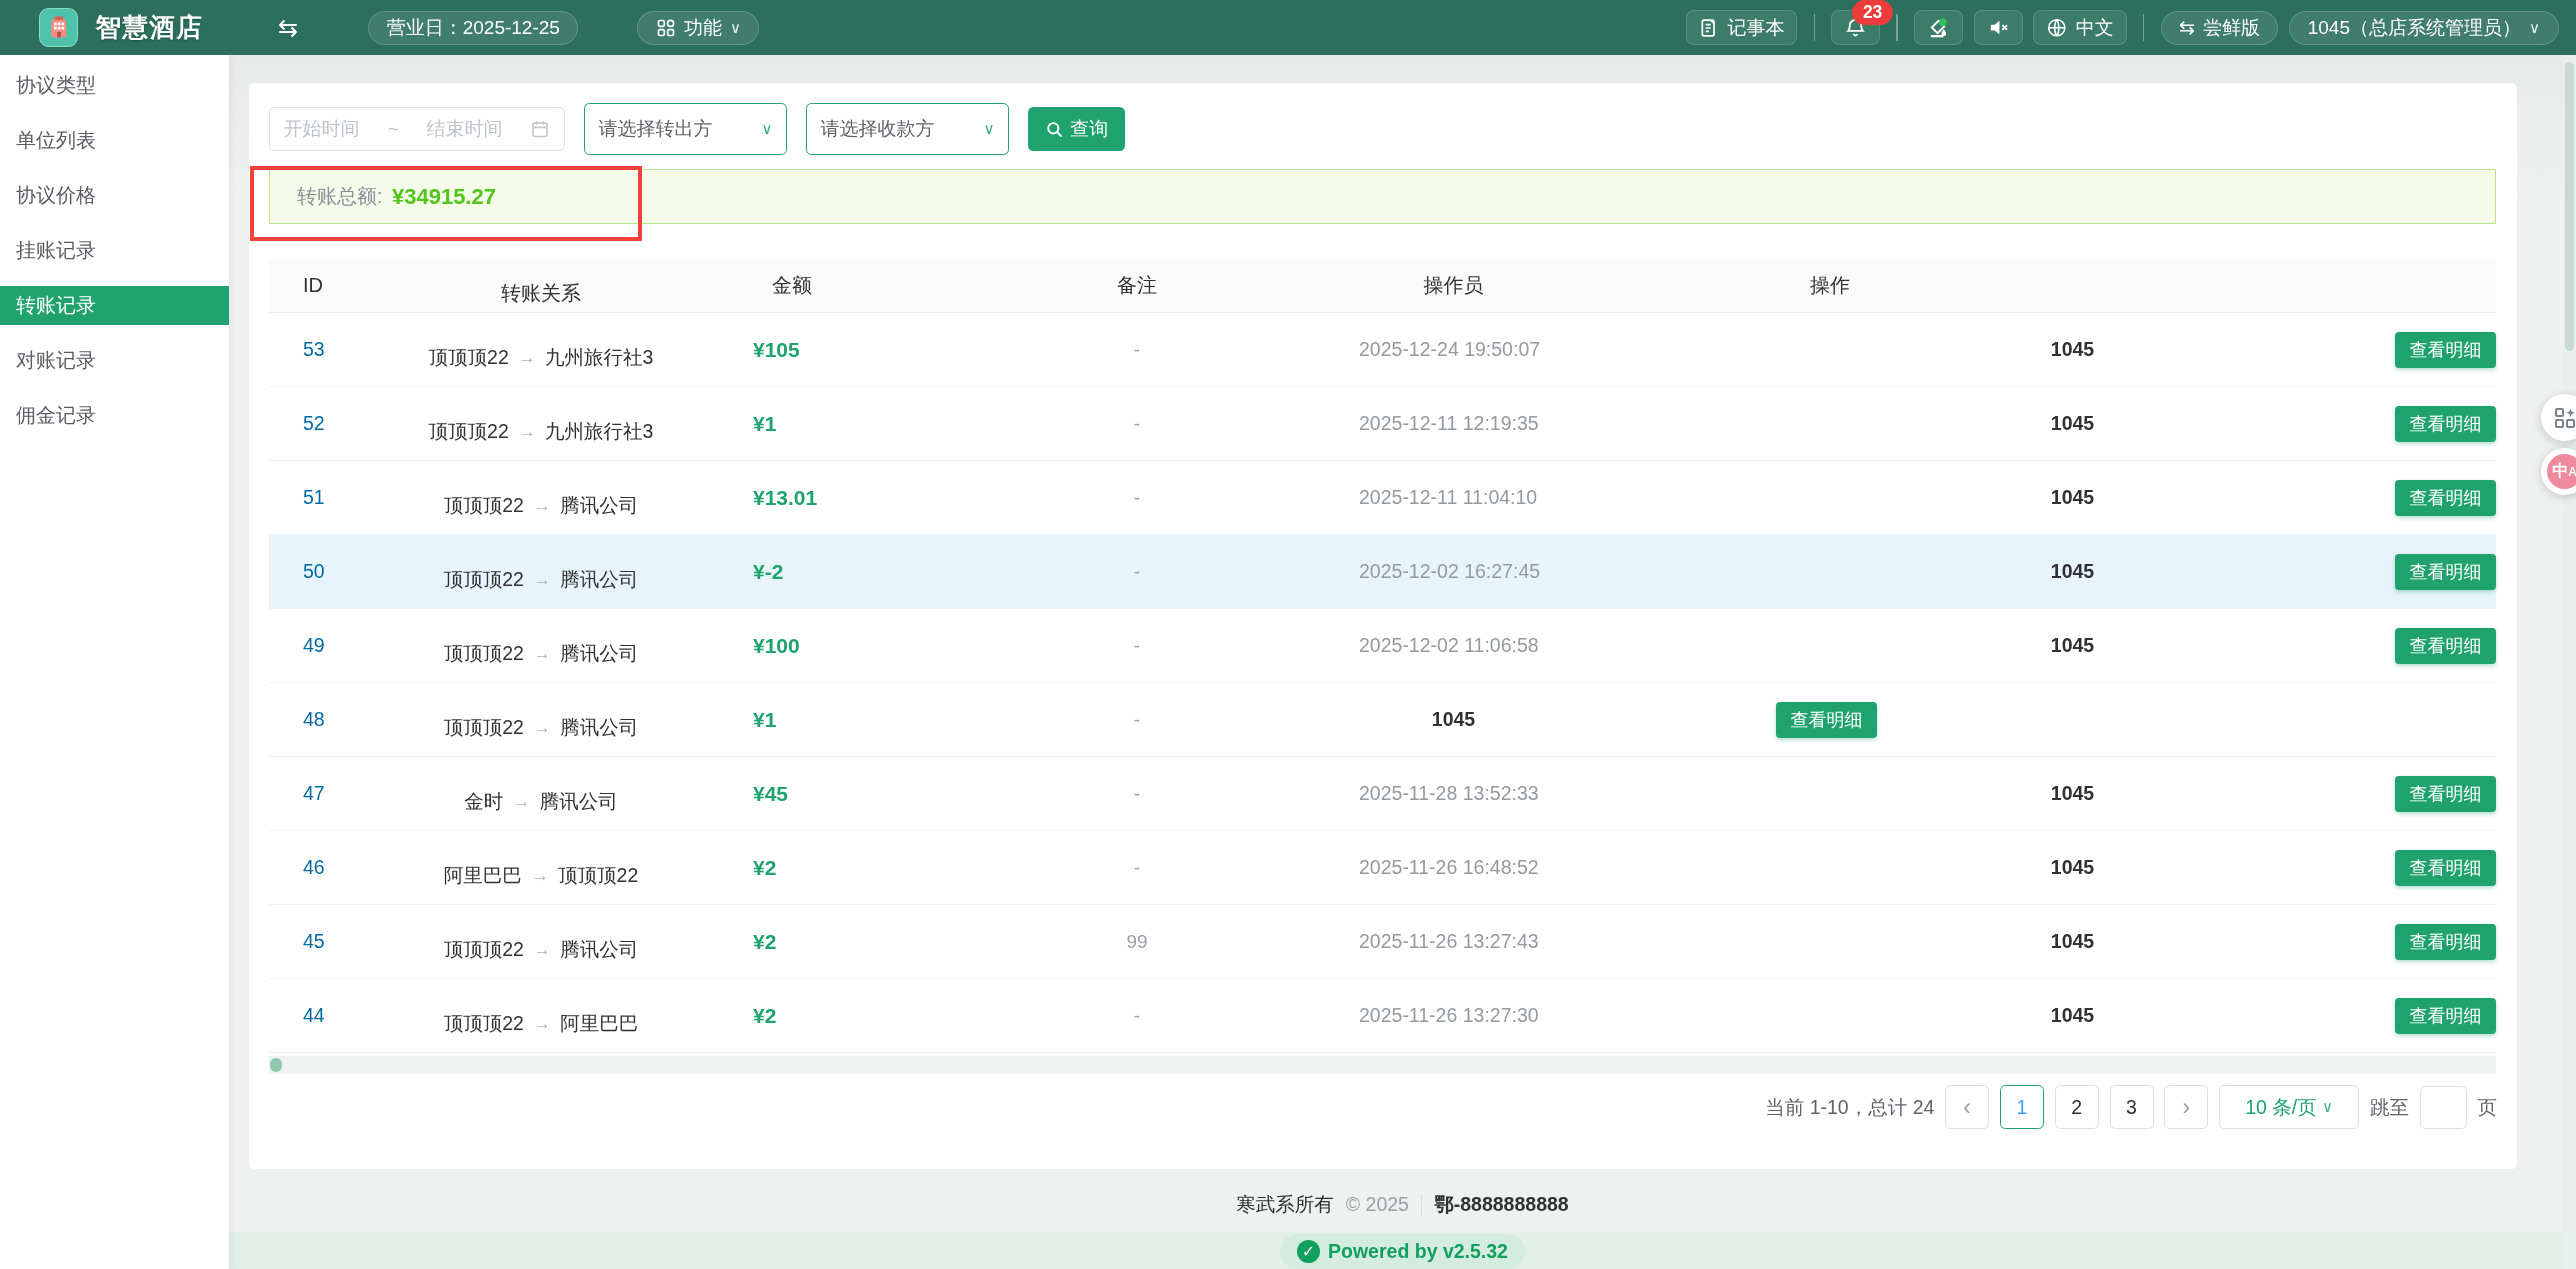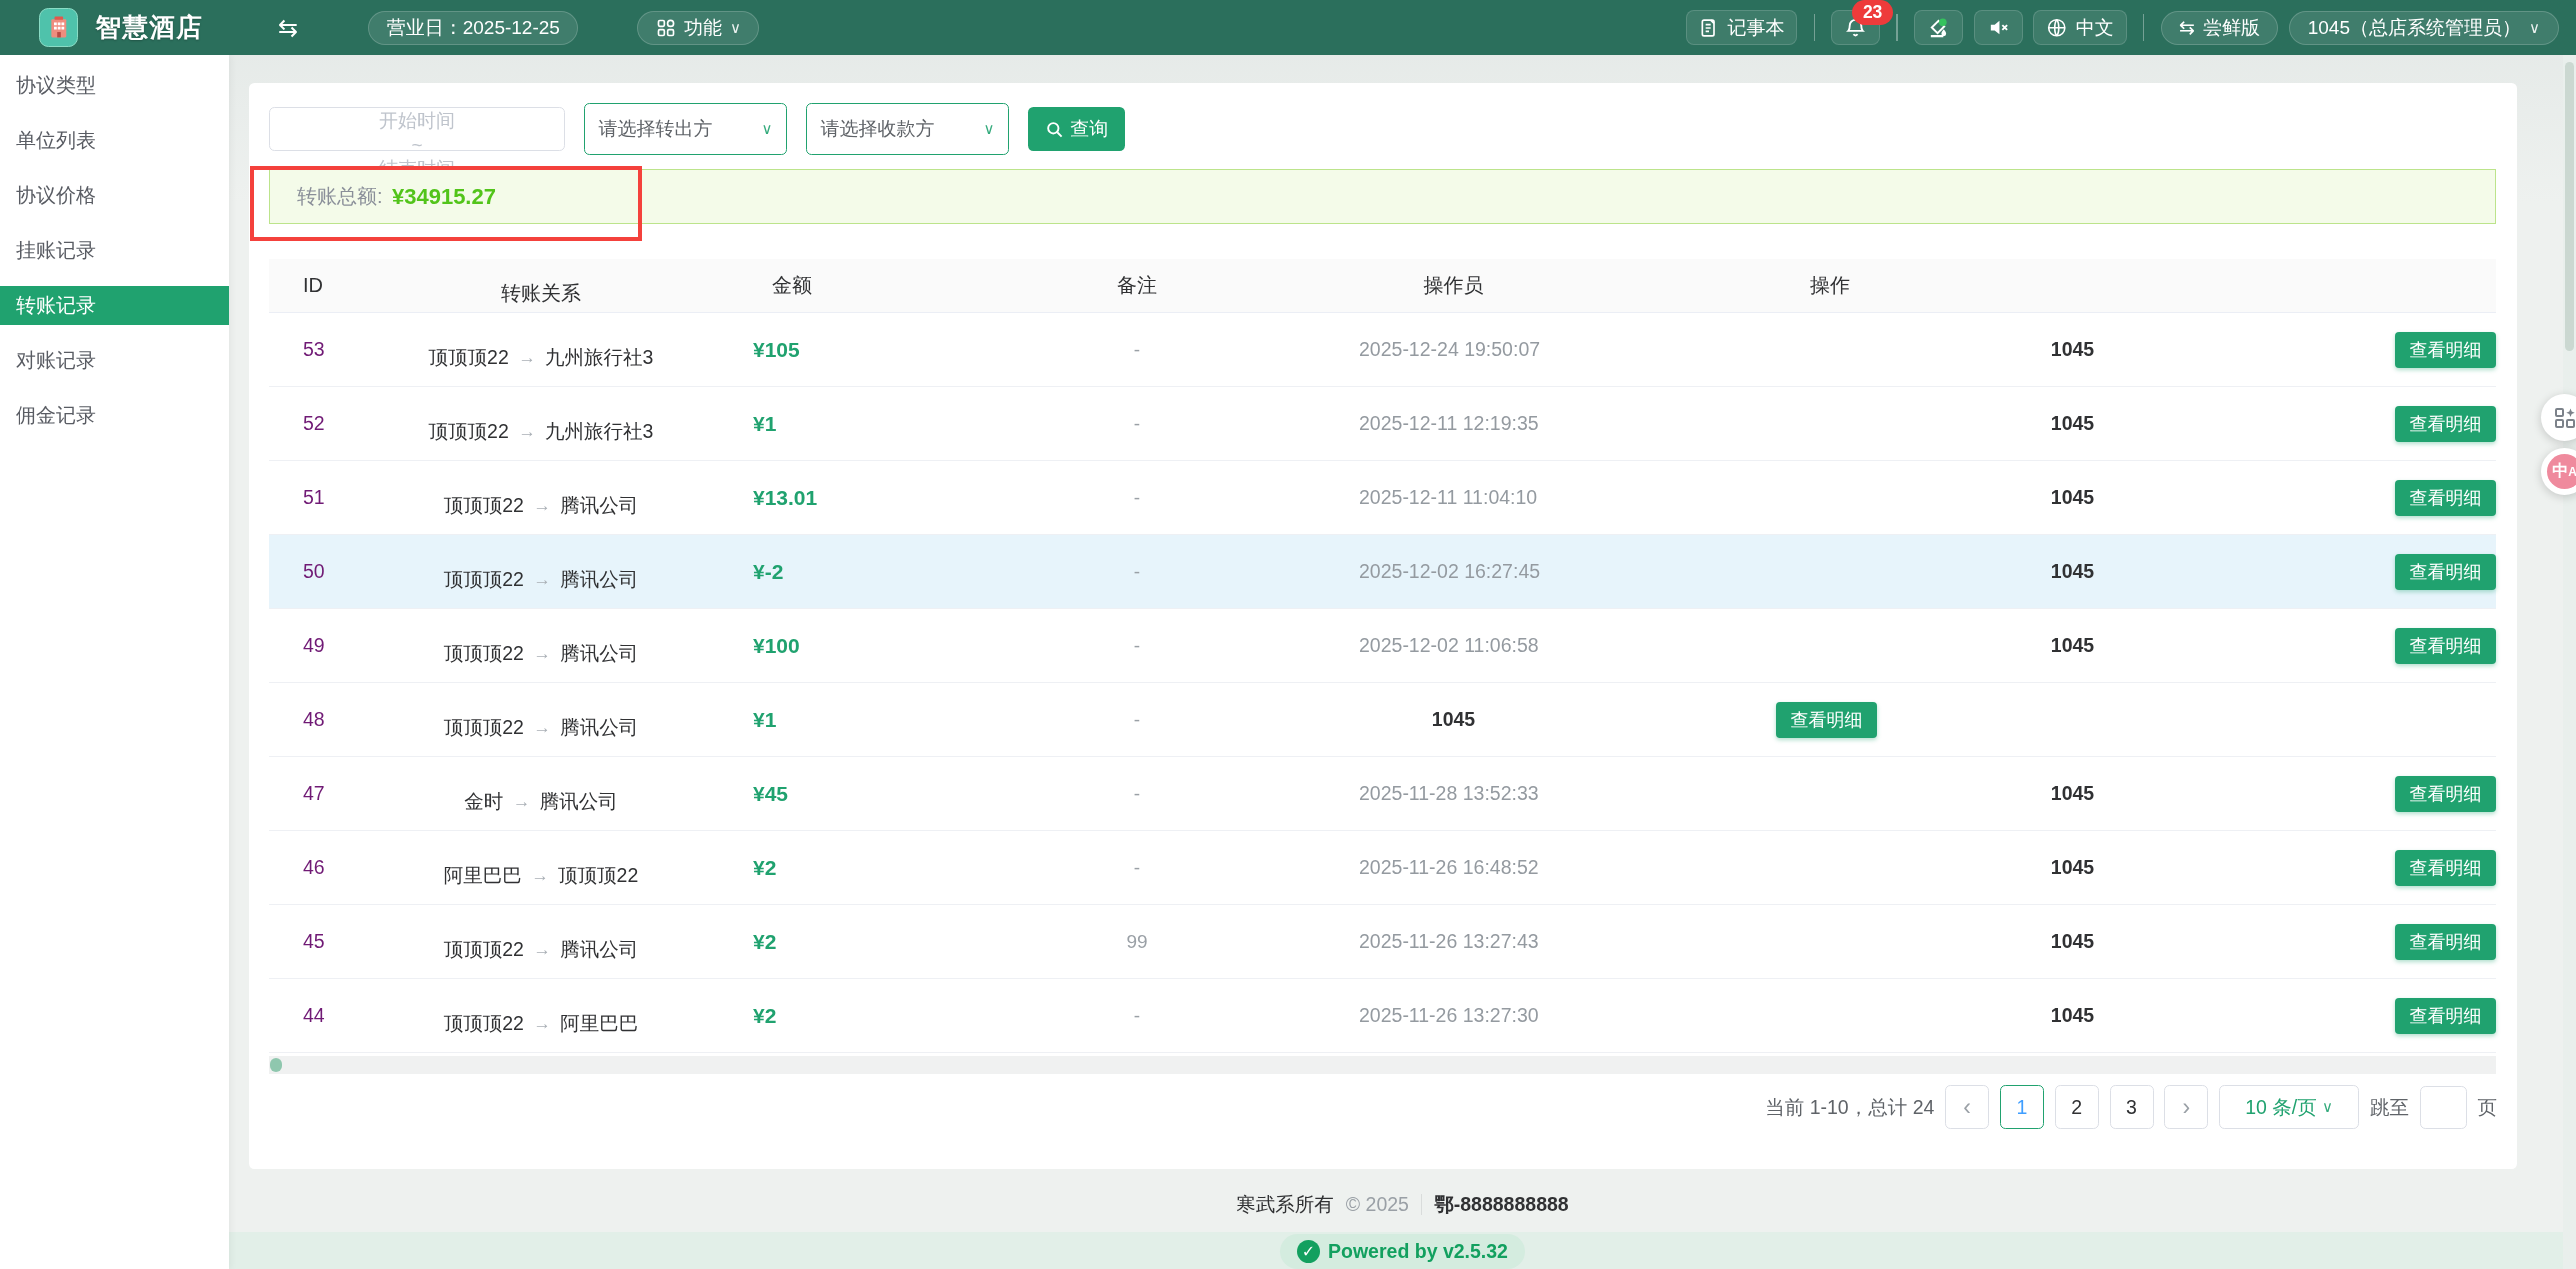--- a/index.html
+++ b/index.html
@@ -49,21 +49,21 @@
 
   
   .main{position:absolute;left:229px;top:55px;right:0;bottom:0;}
   .card{position:absolute;left:20px;top:28px;width:2268px;height:1086px;background:#fff;
         border-radius:5.4px;}
 
   
   .filters{position:absolute;top:20px;left:20px;display:flex;gap:19px;align-items:center;}
   .date-range{width:296px;height:44px;border:0.7px solid #dcdfe6;border-radius:5.4px;background:#fff;
               display:flex;align-items:center;justify-content:space-between;padding:0 13.5px;
-              color:#bfc4cc;font-size:19px;flex-direction:column;}
+              color:#bfc4cc;font-size:19px;}
   .select-box{width:203px;height:52px;border:0.7px solid var(--accent);border-radius:5.4px;background:#fff;
               display:flex;align-items:center;justify-content:space-between;padding:0 13.5px;
               color:#5f6368;font-size:19px;}
   .select-box .caret{color:var(--accent);}
   .search-btn{width:97px;height:44px;border:none;border-radius:5.4px;background:var(--accent);
               color:#fff;font-size:19px;display:flex;align-items:center;justify-content:center;gap:6.7px;cursor:pointer;}
 
   
   .banner{position:absolute;top:86px;left:20px;width:2227px;height:55px;background:#f4fbe9;
           border:0.7px solid #bce48b;display:flex;align-items:center;padding-left:27px;gap:9.4px;}
@@ -72,21 +72,21 @@
   .red-annotation{position:absolute;left:1.3px;top:83px;width:392px;height:75px;
                   border:4.7px solid var(--annotation-red);z-index:30;pointer-events:none;}
 
   
   .table{position:absolute;top:176px;left:20px;width:2227px;}
   .thead{display:flex;height:54px;align-items:center;background:#fafafa;border-bottom:0.7px solid #ebeef5;}
   .thead .c{color:#303133;font-size:20px;font-weight:500;}
   .trow{display:flex;height:74px;align-items:center;border-bottom:0.7px solid #eef0f4;background:#fff;}
   .trow.highlight{background:var(--row-highlight);}
   .c{flex:0 0 auto;}
-  .c-id{width:114px;padding-left:34px;color:#701a75;font-size:19.5px;}
+  .c-id{width:114px;padding-left:34px;color:#0369a1;font-size:19.5px;}
   .c-rel{width:316px;display:flex;align-items:center;justify-content:center;gap:9.4px;
          color:#303133;font-size:19.5px;margin-top:16px;}
   .c-rel .arrow{color:#aab0b6;font-size:17.5px;}
   .c-amt{width:283px;padding-left:54px;color:var(--accent);font-size:21px;font-weight:bold;}
   .c-rem{width:310px;text-align:center;color:#9aa0a6;font-size:19px;}
   .c-time{width:619px;padding-left:67px;color:#949aa0;font-size:19.5px;}
   .c-op{width:323px;text-align:center;color:#303133;font-size:19.5px;font-weight:bold;}
   .c-act{width:262px;display:flex;justify-content:flex-end;}
   .thead .c-rel{justify-content:center;}
   .thead .c-amt{padding-left:73px;font-weight:500;color:#303133;}

